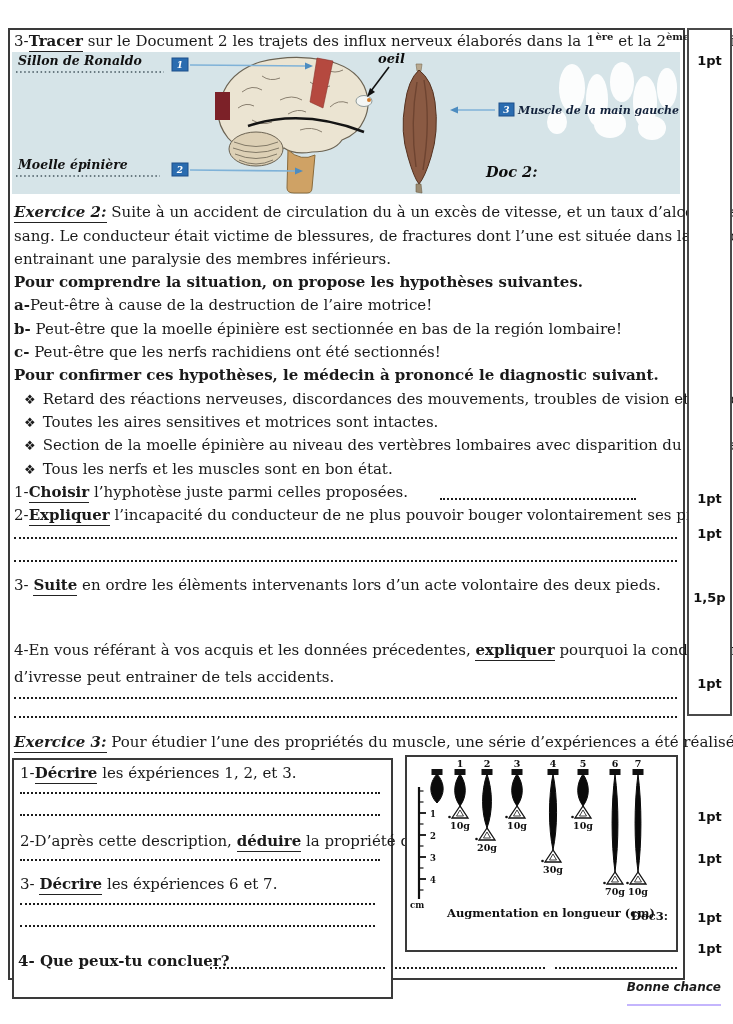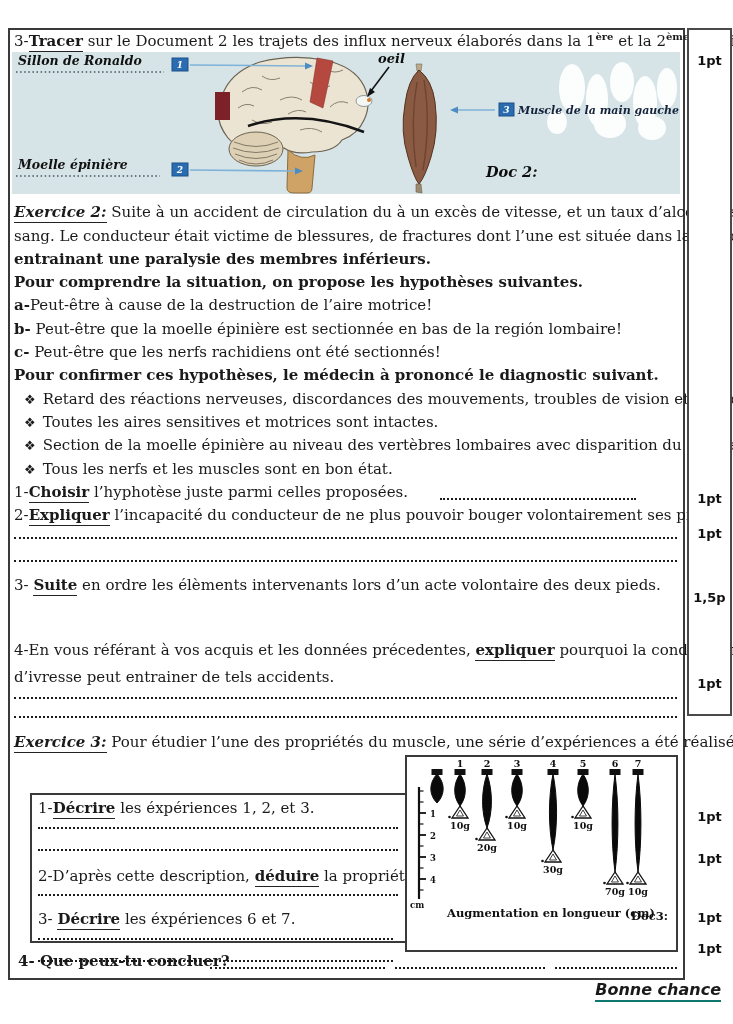--- a/index.html
+++ b/index.html
@@ -12,22 +12,22 @@
   .pt{position:absolute;left:0;width:100%;text-align:center;
         font-family:"DejaVu Sans", sans-serif;font-weight:bold;font-size:13px;color:#111;}
   .line{position:absolute;white-space:nowrap;font-size:15px;line-height:19px;}
   .b{font-weight:bold;}
   .u{font-weight:bold;border-bottom:1.6px solid #222;padding-bottom:1px;}
   .hdr{font-weight:bold;font-style:italic;border-bottom:1.6px solid #222;padding-bottom:1px;}
   .dots{position:absolute;height:0;border-bottom:2px dotted #1b1b1b;}
   .bullet{display:inline-block;margin-right:7px;font-size:13px;}
   .subbox{position:absolute;border:2px solid #3a3a3a;box-sizing:border-box;background:#fff;}
   .sup{font-size:10px;vertical-align:super;line-height:0;font-weight:bold;}
-  .goodluck{position:absolute;right:12px;top:980px;font-size:16px;font-weight:bold;
-        font-style:italic;border-bottom:2px solid #0f766e;padding-bottom:1px;
+  .goodluck{position:absolute;right:12px;top:980px;font-size:12px;font-weight:bold;
+        font-style:italic;border-bottom:2px solid #c4b5fd;padding-bottom:10px;
         font-family:"DejaVu Sans", sans-serif;}
   svg text{font-family:"DejaVu Serif", serif;}
 </style>
 </head>
 <body>
 
 <div class="page">
 
   <div class="main-box">
 
@@ -112,21 +112,21 @@
         <text x="506" y="62" font-size="11" font-weight="bold" fill="#14233c">Muscle de la main gauche</text>
 
         <text x="474" y="125" font-size="14.5" font-weight="bold" fill="#0d0d0d">Doc 2:</text>
       </svg>
     </div>
 
     <div class="line" style="left:4px;top:173px;">
       <span class="hdr">Exercice 2:</span><span> Suite à un accident de circulation du à un excès de vitesse, et un taux d’alcool élevé dans le</span>
     </div>
     <div class="line" style="left:4px;top:197px;">sang. Le conducteur était victime de blessures, de fractures dont l’une est située dans la région lombaire</div>
-    <div class="line" style="left:4px;top:220px;font-weight:bold;">entrainant une paralysie des membres inférieurs.</div>
+    <div class="line" style="left:4px;top:220px;">entrainant une paralysie des membres inférieurs.</div>
     <div class="line" style="left:4px;top:266px;">
       <span class="b">a-</span><span>Peut-être à cause de la destruction de l’aire motrice!</span>
     </div>
     <div class="line b" style="left:4px;top:243px;">Pour comprendre la situation, on propose les hypothèses suivantes.</div>
     <div class="line" style="left:4px;top:290px;">
       <span class="b">b-</span><span> Peut-être que la moelle épinière est sectionnée en bas de la región lombaire!</span>
     </div>
     <div class="line" style="left:4px;top:313px;">
       <span class="b">c-</span><span> Peut-être que les nerfs rachidiens ont été sectionnés!</span>
     </div>
@@ -164,21 +164,21 @@
       <span>4-En vous référant à vos acquis et les données précedentes, </span><span class="u">expliquer</span><span> pourquoi la conduite en état</span>
     </div>
     <div class="line" style="left:4px;top:638px;">d’ivresse peut entrainer de tels accidents.</div>
     <div class="dots" style="left:4px;top:667px;width:663px;"></div>
     <div class="dots" style="left:4px;top:686px;width:663px;"></div>
 
     <div class="line" style="left:4px;top:703px;">
       <span class="hdr">Exercice 3:</span><span> Pour étudier l’une des propriétés du muscle, une série d’expériences a été réalisé (Doc 3).</span>
     </div>
 
-    <div class="subbox" style="left:2px;top:763px;width:381px;height:150px;margin-left:18px;">
+    <div class="subbox" style="left:2px;top:728px;width:381px;height:241px;">
       <div class="line" style="left:6px;top:4px;">
         <span>1-</span><span class="u">Décrire</span><span> les éxpériences 1, 2, et 3.</span>
       </div>
       <div class="dots" style="left:6px;top:32px;width:360px;"></div>
       <div class="dots" style="left:6px;top:54px;width:360px;"></div>
       <div class="line" style="left:6px;top:72px;">
         <span>2-D’après cette description, </span><span class="u">déduire</span><span> la propriété du muscle.</span>
       </div>
       <div class="dots" style="left:6px;top:99px;width:360px;"></div>
       <div class="line" style="left:6px;top:115px;">

